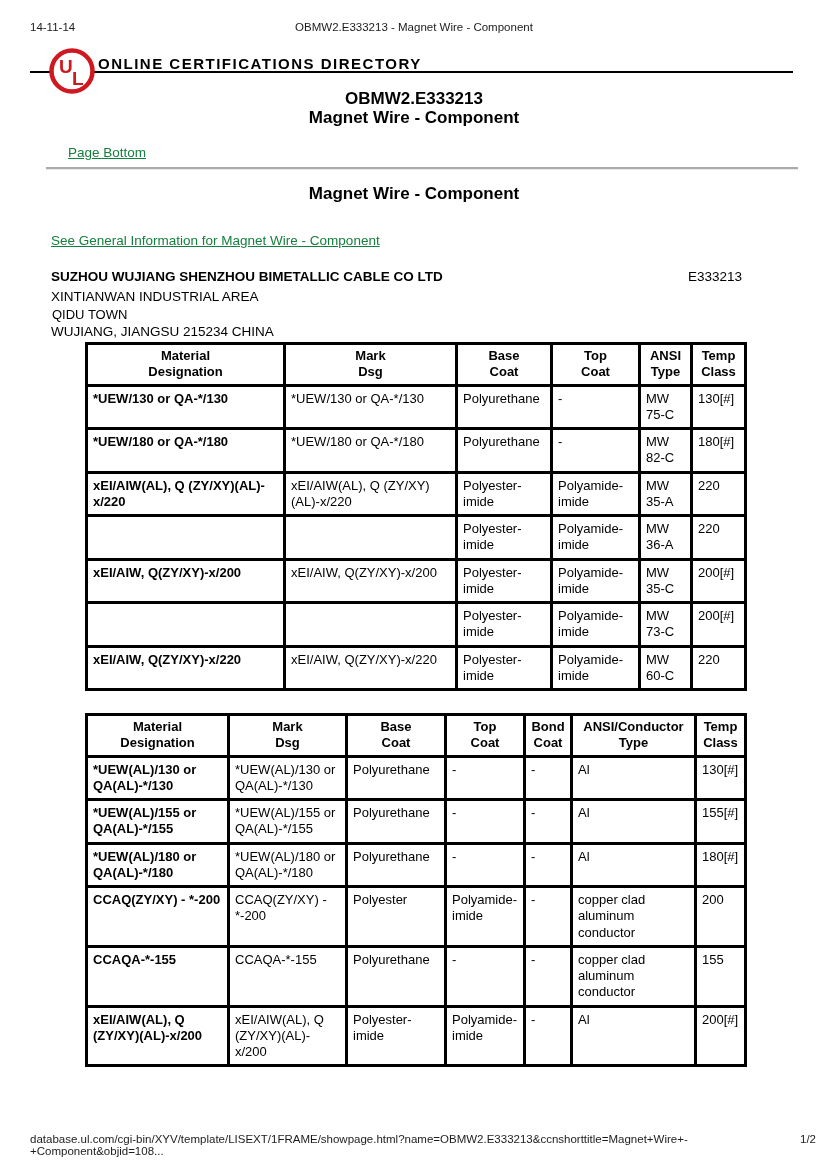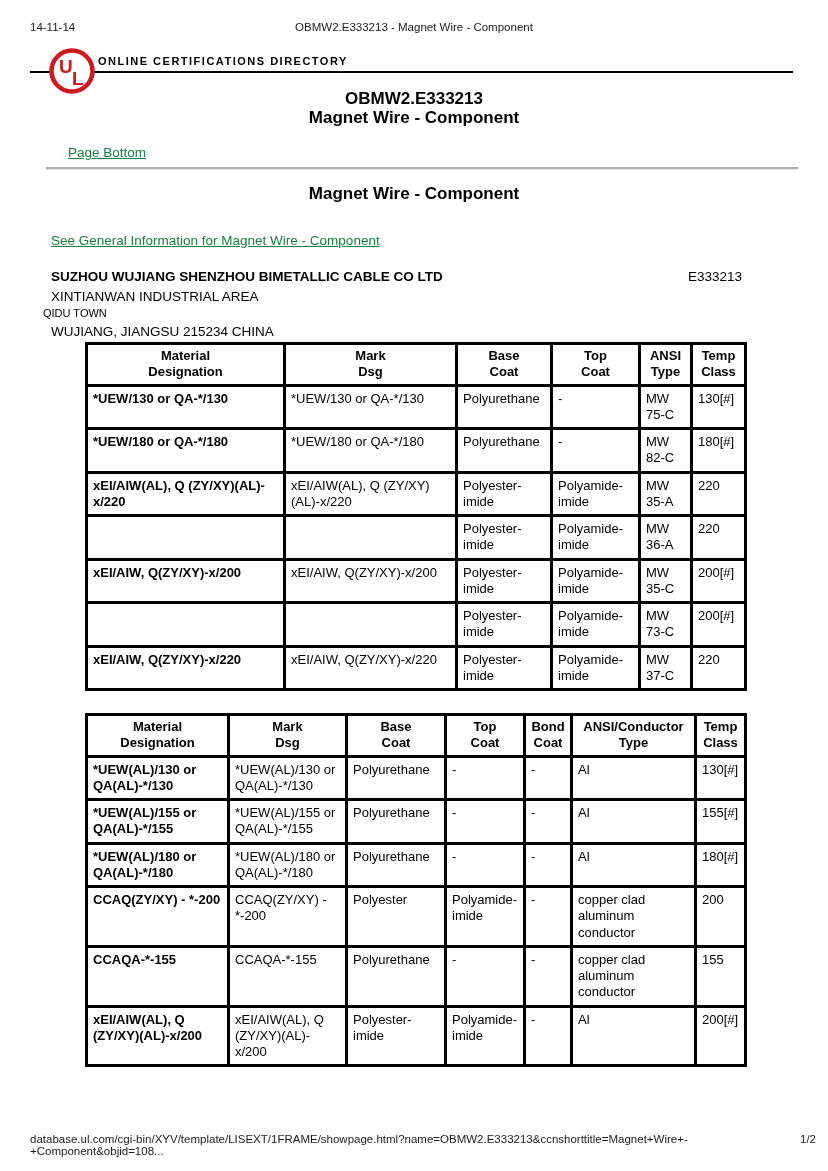--- a/index.html
+++ b/index.html
@@ -11,37 +11,37 @@
   }
   
   .print-hdr { position:absolute; top:21px; left:0; width:100%; font-size:11.5px; color:#1c1c1c; }
   .print-hdr .date { position:absolute; left:30px; top:0; }
   .print-hdr .doc-title { position:absolute; left:0; width:100%; text-align:center; top:0; }
   .print-ftr { position:absolute; top:1133px; left:30px; right:12px; font-size:11.5px; color:#1c1c1c;
                display:flex; justify-content:space-between; }
   
   .brand-line { position:absolute; top:71px; left:30px; width:763px; height:2px; background:#000; }
   .logo-wrap { position:absolute; top:47px; left:48px; width:48px; height:48px; }
-  .dir-title { position:absolute; top:55px; left:98px; font-size:11px; font-weight:bold;
+  .dir-title { position:absolute; top:55px; left:98px; font-size:15px; font-weight:bold;
                letter-spacing:1.5px; }
   
   .main-title { position:absolute; top:89px; left:0; width:100%; text-align:center;
                 font-size:17px; font-weight:bold; line-height:19px; }
   .link { color:#15803d; text-decoration:underline; font-size:13.5px; cursor:pointer; }
   .page-bottom { position:absolute; top:145px; left:68px; }
   .rule { position:absolute; top:167px; left:46px; width:752px; height:3px;
           background:#ababab; border-bottom:1px solid #e8e8e8; }
   .section-heading { position:absolute; top:184px; left:0; width:100%; text-align:center;
                      font-size:17px; font-weight:bold; }
   .gen-info { position:absolute; top:233px; left:51px;text-decoration:underline; }
   
   .company-name { position:absolute; top:269px; left:51px; font-size:13.5px; font-weight:bold; }
   .file-number  { position:absolute; top:269px; right:86px; font-size:13.5px; }
   .addr1 { position:absolute; top:289px; left:51px; font-size:13.5px;text-align:right; }
-  .addr2 { position:absolute; top:307px; left:43px; font-size:11px; }
+  .addr2 { position:absolute; top:307px; left:52px; font-size:13px; }
   .addr3 { position:absolute; top:324px; left:51px; font-size:13.5px; }
   
   table.t { border-collapse:collapse; table-layout:fixed; position:absolute; left:85px;
             width:659px; border:3px solid #701a75; }
   table.t1 { top:342px; }
   table.t2 { top:713px; }
   .t th, .t td { border:3px solid #000; font-size:13px; line-height:1.25;
                  padding:4px 5px; vertical-align:top; text-align:left; overflow:hidden; }
   .t th { text-align:center; vertical-align:middle; white-space:pre-line; font-weight:bold;
           padding:3px 2px; height:38px; }
@@ -162,21 +162,21 @@
           <td>Polyester-imide</td>
           <td>Polyamide-imide</td>
           <td>MW 73-C</td>
           <td>200[#]</td>
         </tr>
         <tr>
           <td>xEI/AIW, Q(ZY/XY)-x/220</td>
           <td>xEI/AIW, Q(ZY/XY)-x/220</td>
           <td>Polyester-imide</td>
           <td>Polyamide-imide</td>
-          <td>MW 37-C</td>
+          <td>MW 60-C</td>
           <td>220</td>
         </tr>
       </tbody>
   </table>
 
   <table class="t t2">
     <colgroup>
       <col style="width:142px">
         <col style="width:118px">
         <col style="width:99px">

